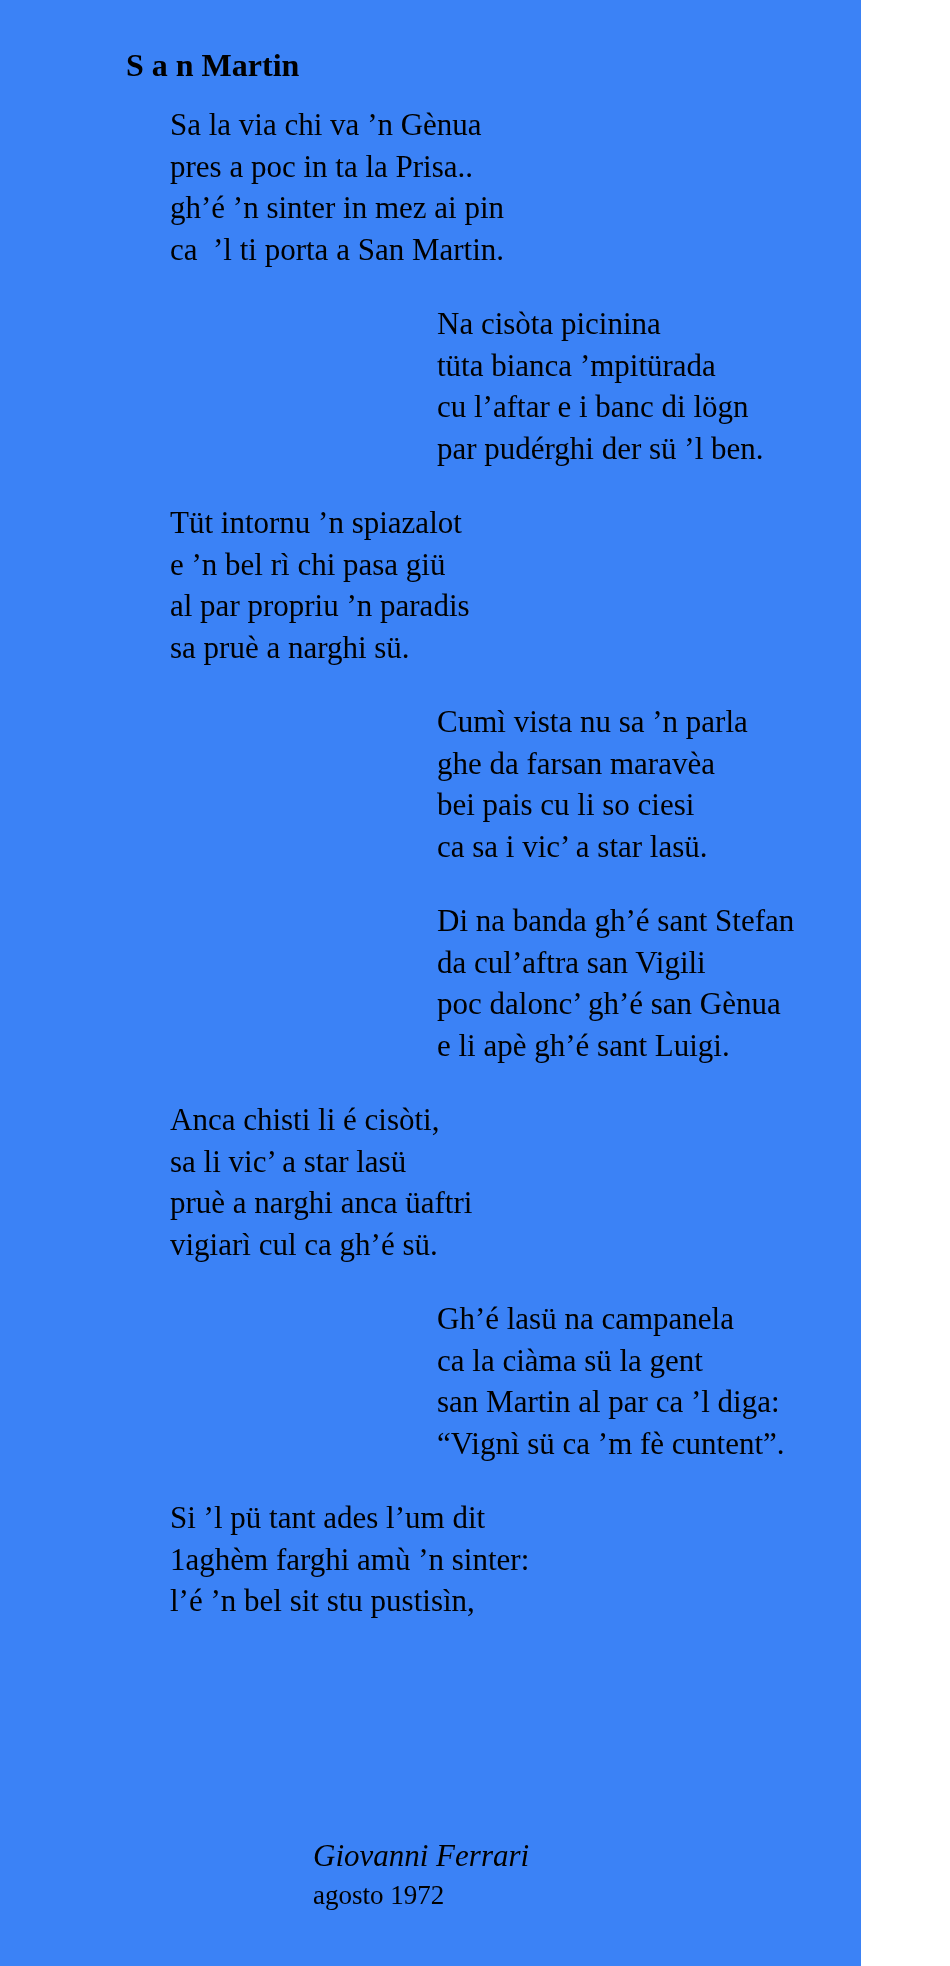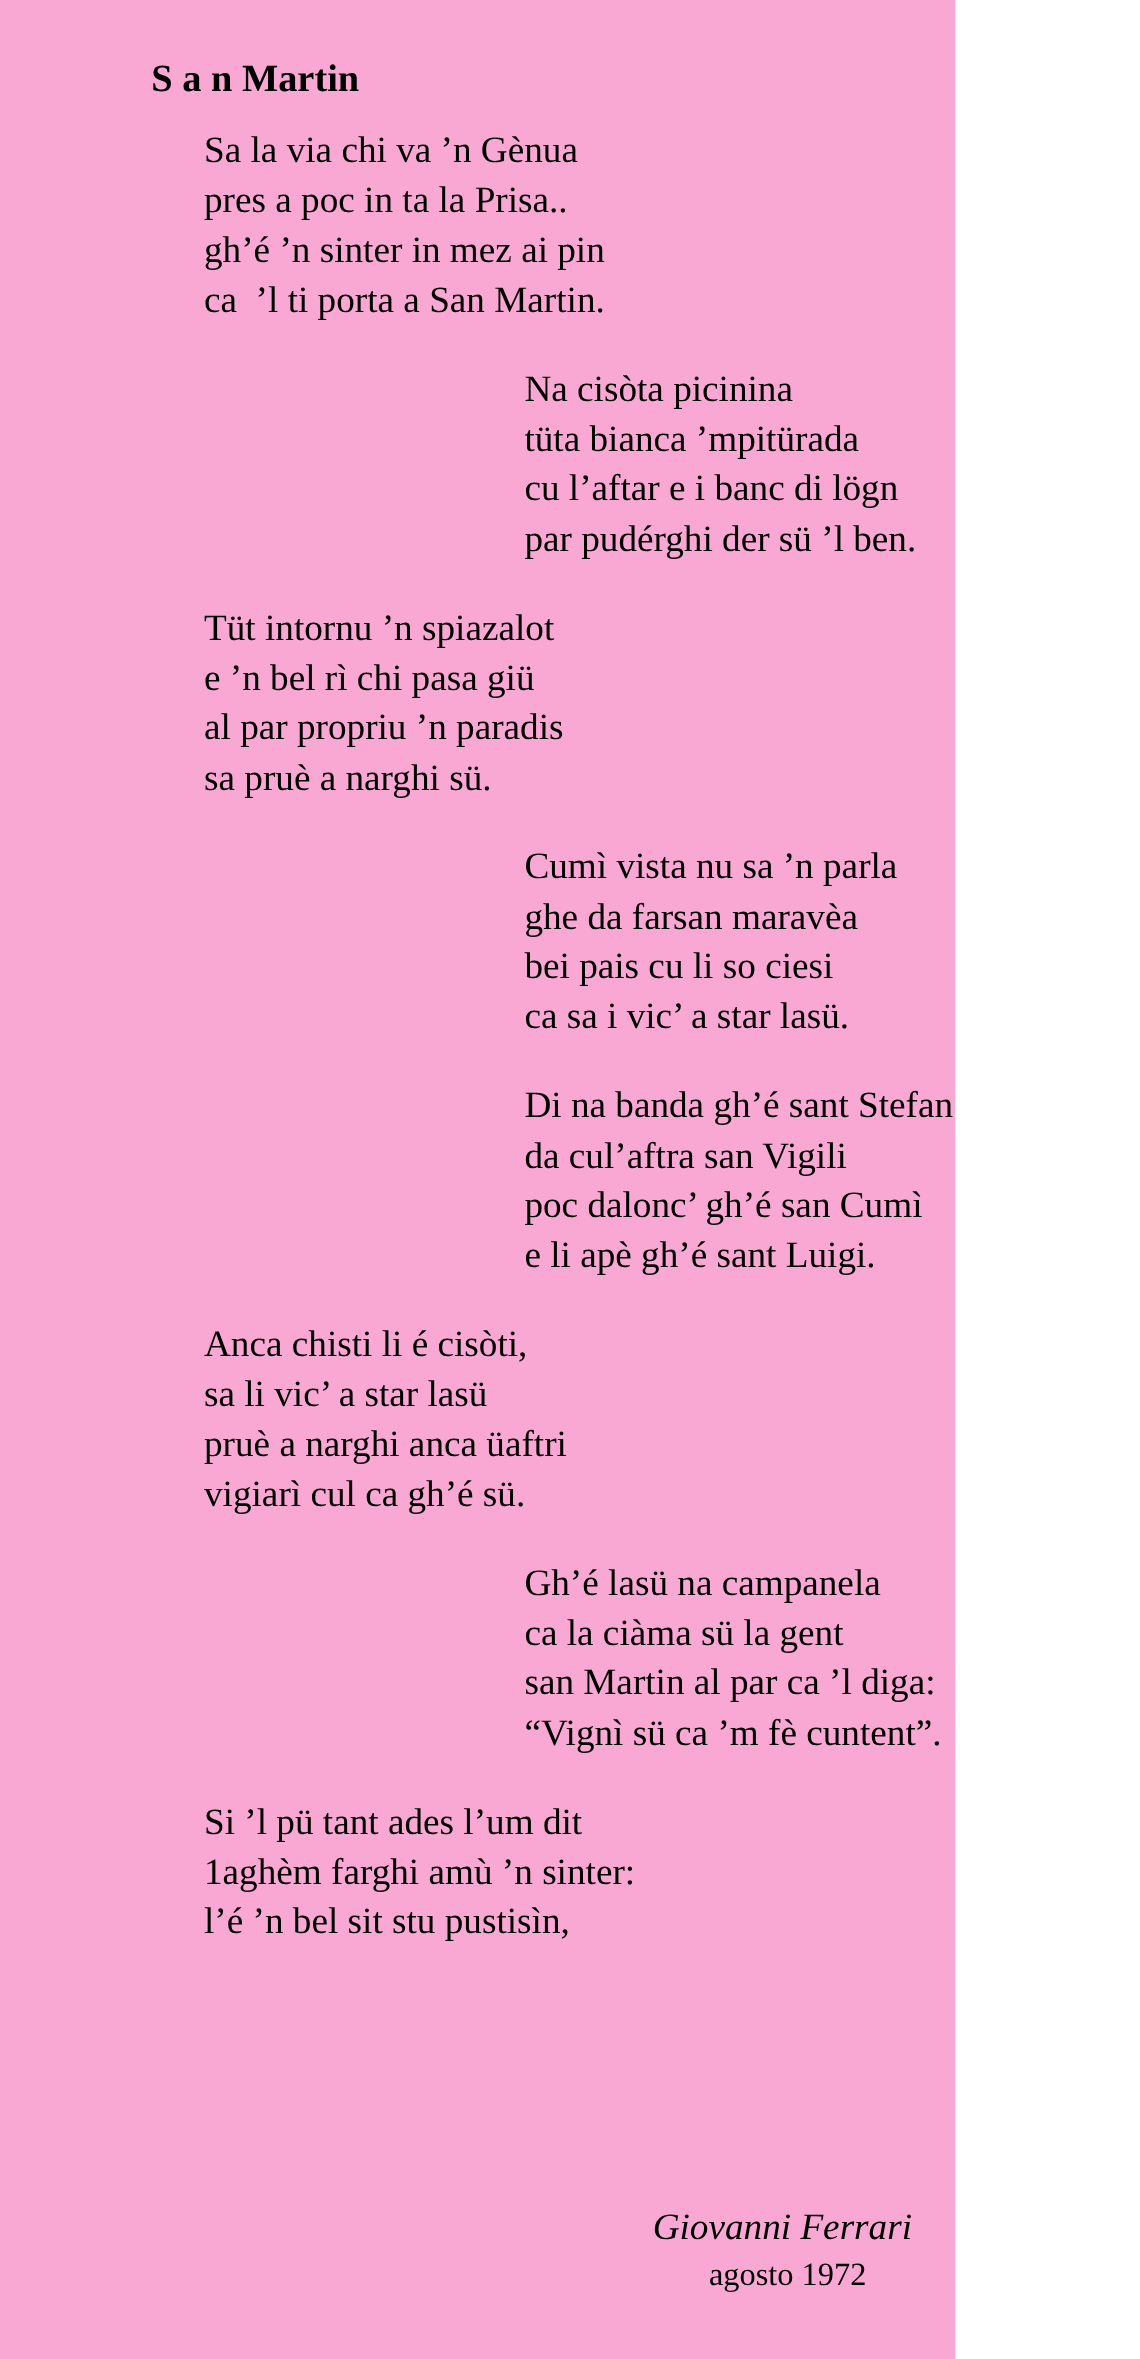--- a/index.html
+++ b/index.html
@@ -7,23 +7,23 @@
     margin: 0;
     padding: 0;
     background: #ffffff;
   }
   body {
     font-family: "Liberation Serif", "DejaVu Serif", serif;
     color: #000000;
   }
   .page {
     position: relative;
-    width: 796px;
+    width: 861px;
     height: 1966px;
-    background: #f9a8d4;
+    background: #3b82f6;
     overflow: hidden;
     box-sizing: border-box;
   }
   .poem-title {
     position: absolute;
     left: 126px;
     top: 27px;
     font-size: 32px;
     font-weight: bold;
     letter-spacing: 0px;
@@ -50,23 +50,23 @@
     padding-left: 437px;
   }
   .line {
     font-size: 31px;
     line-height: 41.5px;
     white-space: pre;
     font-weight: normal;
   }
   .signature-block {
     position: absolute;
-    right: 36px;
+    right: 48px;
     top: 1835px;
-    text-align: right;
+    text-align: left;
     width: 500px;
   }
   .signature-name {
     font-size: 31px;
     font-style: italic;
     line-height: 42px;
     white-space: pre;
   }
   .signature-date {
     font-size: 27px;
@@ -103,21 +103,21 @@
       </div>
       <div class="stanza indent">
         <div class="line">Cumì vista nu sa ’n parla</div>
         <div class="line">ghe da farsan maravèa</div>
         <div class="line">bei pais cu li so ciesi</div>
         <div class="line">ca sa i vic’ a star lasü.</div>
       </div>
       <div class="stanza indent">
         <div class="line">Di na banda gh’é sant Stefan</div>
         <div class="line">da cul’aftra san Vigili</div>
-        <div class="line">poc dalonc’ gh’é san Cumì</div>
+        <div class="line">poc dalonc’ gh’é san Gènua</div>
         <div class="line">e li apè gh’é sant Luigi.</div>
       </div>
       <div class="stanza left">
         <div class="line">Anca chisti li é cisòti,</div>
         <div class="line">sa li vic’ a star lasü</div>
         <div class="line">pruè a narghi anca üaftri</div>
         <div class="line">vigiarì cul ca gh’é sü.</div>
       </div>
       <div class="stanza indent">
         <div class="line">Gh’é lasü na campanela</div>

